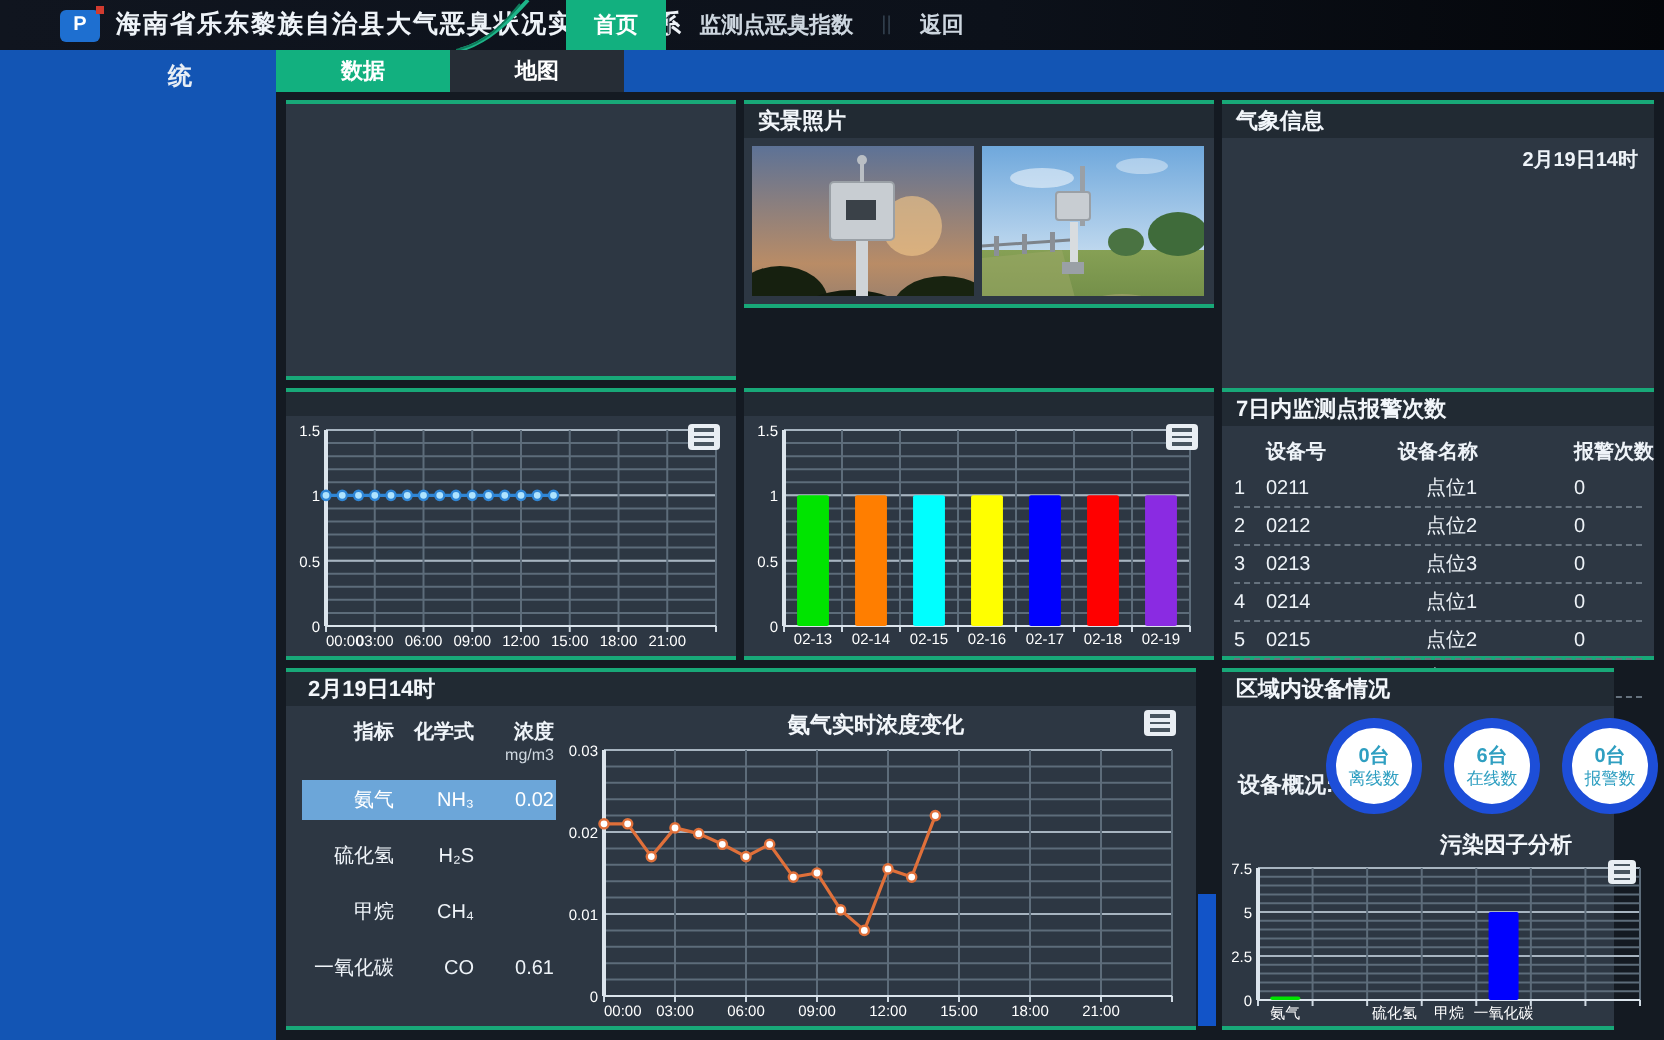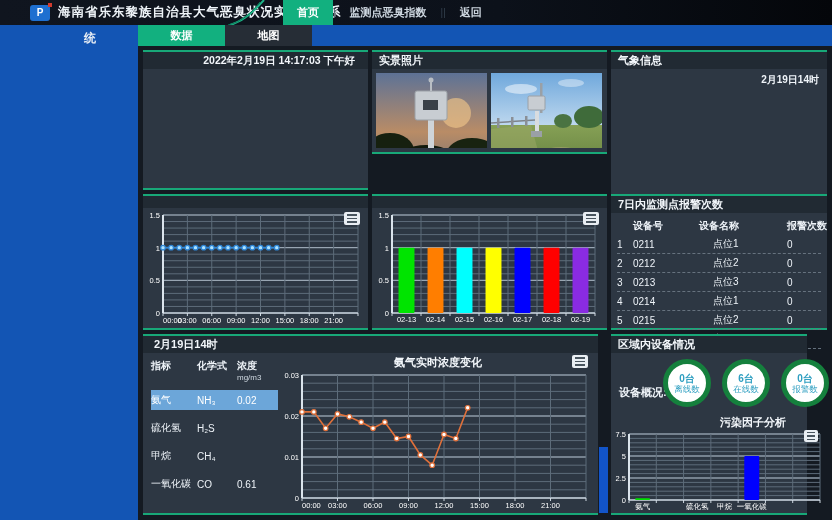--- a/index.html
+++ b/index.html
@@ -62,33 +62,33 @@
   
   .atable { padding:4px 6px; color:#eef3f8; font-size:10px; }
   .ahead, .arow { display:grid; grid-template-columns:16px 66px 88px 46px; align-items:center; }
   .ahead { font-weight:bold; height:18px; }
   .ahead span:first-child { visibility:hidden; }
   .arow { height:19px; border-bottom:1px dashed #66727e; }
   .arow span:nth-child(3) { text-align:left; padding-left:14px; }
 
   
   .odor-body { height:calc(100% - 17px); display:flex; }
-  .otable { width:135px; padding:6px 0 0 8px; color:#eef3f8; font-size:10px; flex:0 0 auto; }
+  .otable { width:135px; padding:6px 0 0 8px; color:#eef3f8; font-size:10px; flex:0 0 auto;text-align:right; }
   .ohead { display:grid; grid-template-columns:46px 40px 40px; font-weight:bold; }
   .ounit { display:grid; grid-template-columns:46px 40px 40px; font-size:8px; color:#cfd8e0; }
   .ounit span { grid-column:3; }
   .orow { display:grid; grid-template-columns:46px 40px 40px; height:20px; align-items:center; margin-top:8px; }
   .orow.hl { background:#6ca6d9; color:#fff; }
   .ochart { flex:1; position:relative; padding-top:2px; }
 
   
   .dev-body { height:calc(100% - 17px); position:relative; }
   .dev-label { position:absolute; left:8px; top:32px; color:#eef3f8; font-size:11px; font-weight:bold; }
   .circles { position:absolute; left:52px; top:6px; display:flex; gap:11px; }
-  .circle { width:48px; height:48px; border-radius:50%; background:#fff; border:5px solid #15803d;
+  .circle { width:48px; height:48px; border-radius:50%; background:#fff; border:5px solid #1d4ed8;
     display:flex; flex-direction:column; align-items:center; justify-content:center; }
   .circle b { color:#2f9fc1; font-size:10px; line-height:11px; }
   .circle span { color:#2f9fc1; font-size:8.5px; line-height:10px; }
   .dev-chart-title { position:absolute; left:0; width:100%; top:62px;margin-left:44px; }
   .dev-chart { position:absolute; left:2px; top:78px; }
 
   svg text { font-family:"Liberation Sans","DejaVu Sans",sans-serif; }
   .scroll-thumb { position:absolute; left:461px; top:401px; width:9px; height:66px; background:#1254c8; cursor:pointer; }
 </style>
 </head>
@@ -119,21 +119,20 @@
   <div class="blueband"></div>
   <span class="title-wrap">统</span>
   <div class="tabs">
     <div class="tab active">数据</div>
     <div class="tab">地图</div>
   </div>
 
   <div class="content">
 
     <section class="panel" style="left:5px;top:4px;width:225px;height:140px;">
-      <div class="phead greet-head">2022年2月19日 14:17:03 下午好</div>
     </section>
 
     <section class="panel" style="left:234px;top:4px;width:235px;height:104px;">
       <div class="phead">实景照片</div>
       <div class="photo-body">
         <div class="photo">
           <svg width="111" height="107" viewBox="0 0 111 107" preserveAspectRatio="none">
             <defs>
               <linearGradient id="sky1" x1="0" y1="0" x2="0" y2="1">
                 <stop offset="0" stop-color="#5d7296"></stop>

